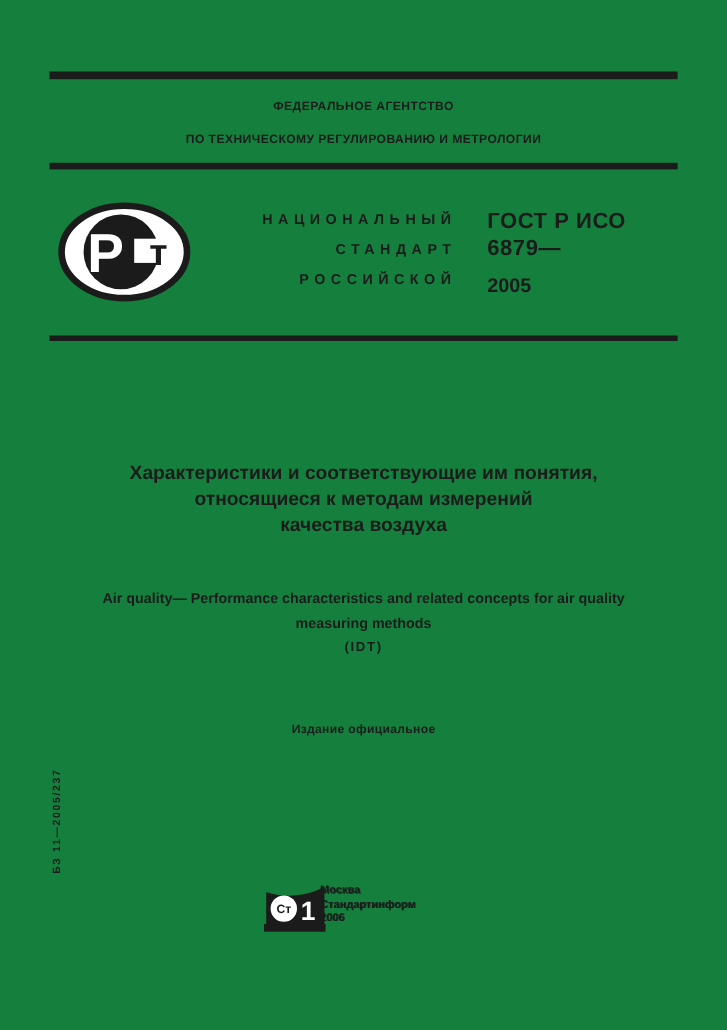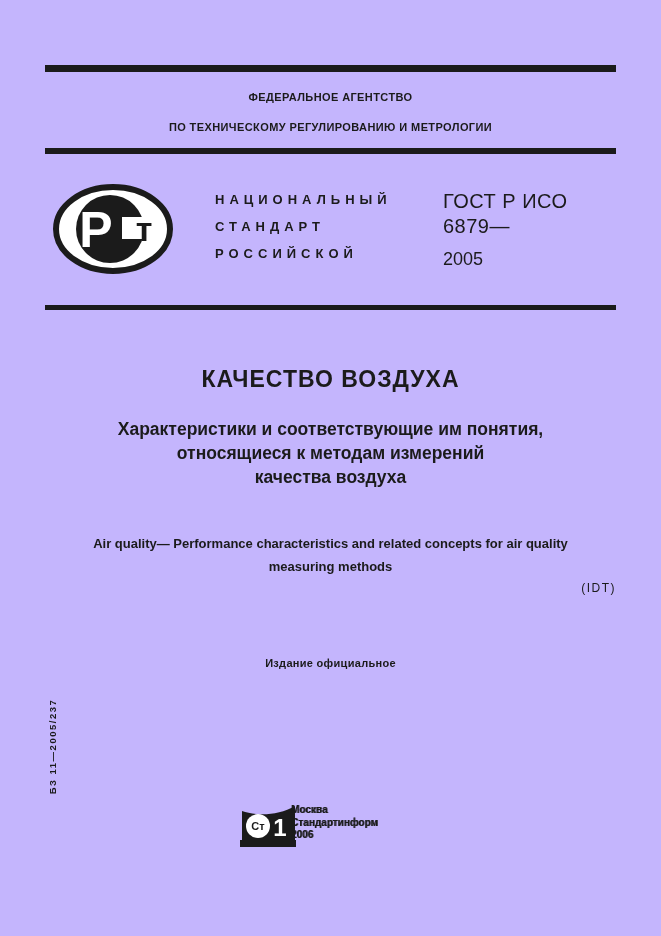--- a/index.html
+++ b/index.html
@@ -1,47 +1,47 @@
 <!DOCTYPE html>
 <html><head>
 <meta charset="utf-8">
 <style>
   * { margin:0; padding:0; box-sizing:border-box; }
   html,body { background:#ffffff; }
   body { font-family:"Liberation Sans", sans-serif; color:#1b1b1b; }
-  .page { position:relative; width:661px; height:936px; background:#c4b5fd; overflow:hidden;padding-left:16px; }
+  .page { position:relative; width:661px; height:936px; background:#15803d; overflow:hidden;padding-left:16px; }
 
   .bar { position:absolute; left:45px; width:571px; background:#1b1b1b; }
   .bar-top { top:65px;  height:7px; }
   .bar-mid { top:148px; height:6px; }
   .bar-low { top:305px; height:5px; }
 
   .centered { position:absolute; left:45px; width:571px; text-align:center; }
 
   .agency { font-size:11px; font-weight:bold; letter-spacing:.4px; }
   .agency-1 { top:91px; }
   .agency-2 { top:121px; }
 
   .rst-logo { position:absolute; left:52px; top:183px; width:122px; height:92px; }
 
-  .std-type { position:absolute; left:215px; top:186px; width:200px; text-align:left;
+  .std-type { position:absolute; left:215px; top:186px; width:200px; text-align:right;
               font-size:13px; font-weight:bold; letter-spacing:5px; line-height:27px; }
 
   .designation { position:absolute; left:443px; top:189px; width:175px;
-                 font-weight:normal; line-height:25px; }
+                 font-weight:bold; line-height:25px; }
   .designation .d1, .designation .d2 { font-size:20px; letter-spacing:.5px; }
   .designation .d3 { font-size:18px; margin-top:8px; }
 
   .main-title { top:366px; font-size:23px; font-weight:bold; letter-spacing:1px; }
   .subtitle   { top:417px; font-size:17.5px; font-weight:bold; line-height:24px; }
 
   .iso-ref   { top:512px; font-size:13px; font-weight:bold; }
   .iso-t1    { top:536px; font-size:13px; font-weight:bold; }
   .iso-t2    { top:559px; font-size:13px; font-weight:bold; }
-  .idt       { top:581px; font-size:12px; font-weight:normal; letter-spacing:1.5px;text-align:right; }
+  .idt       { top:581px; font-size:12px; font-weight:bold; letter-spacing:1.5px; }
 
   .edition   { top:657px; font-size:11px; font-weight:bold; letter-spacing:.3px; }
 
   .side-code { position:absolute; left:-2px; top:740px; width:110px; height:13px;
                transform:rotate(-90deg); text-align:center;
                font-size:9.5px; font-weight:bold; letter-spacing:1.5px; white-space:nowrap; }
 
   .imprint-logo { position:absolute; left:240px; top:803px; width:57px; height:50px; }
   .imprint-text { position:absolute; left:291px; top:804px; width:110px; text-align:left;
                   font-size:10px; font-weight:bold; line-height:12.5px;
@@ -74,21 +74,20 @@
   </div>
 
   <div class="designation">
     <div class="d1">ГОСТ Р ИСО</div>
     <div class="d2">6879—</div>
     <div class="d3">2005</div>
   </div>
 
   <div class="bar bar-low"></div>
 
-  <div class="centered main-title">КАЧЕСТВО ВОЗДУХА</div>
 
   <div class="centered subtitle">
     <div>Характеристики и соответствующие им понятия,</div>
     <div>относящиеся к методам измерений</div>
     <div>качества воздуха</div>
   </div>
 
   <div class="centered iso-t1">Air quality— Performance characteristics and related concepts for air quality</div>
   <div class="centered iso-t2">measuring methods</div>
   <div class="centered idt">(IDT)</div>

